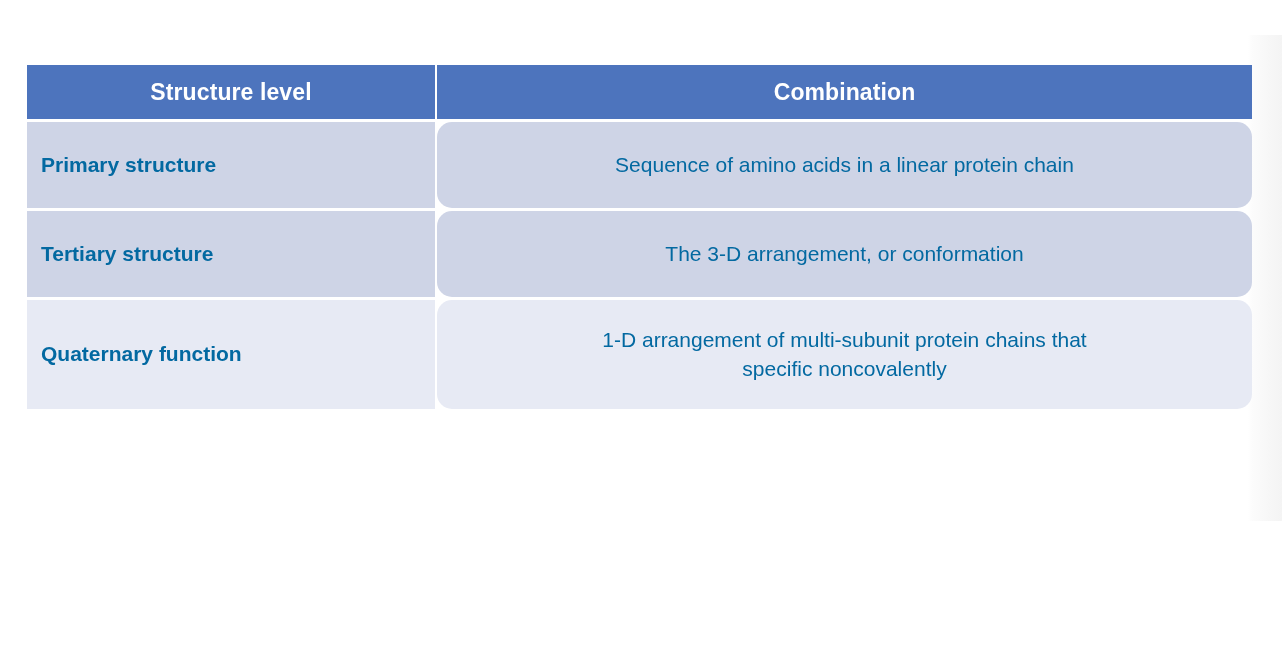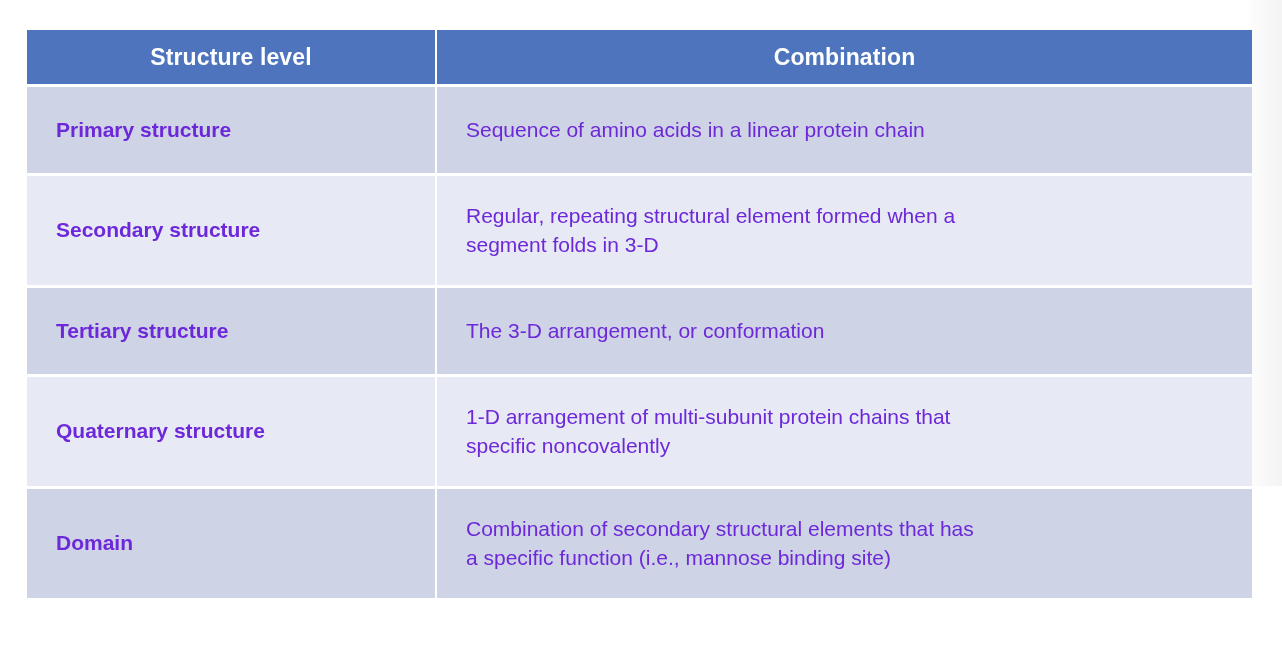--- a/index.html
+++ b/index.html
@@ -17,20 +17,21 @@
 
   
   #page {
     position: relative;
     width: 1282px;
     height: 486px;
     background: linear-gradient(to right,
                 #ffffff 0px, #ffffff 1248px,
                 #fcfcfc 1252px, #f7f7f7 1268px, #f4f4f4 1282px);
     box-sizing: border-box;
+    margin-top: 35px;
   }
 
   #table-wrap {
     position: absolute;
     left: 25px;
     top: 27px;
     width: 1225px;
     height: 603px;
   }
 
@@ -51,39 +52,40 @@
     font-weight: bold;
     text-align: center;
     height: 54px;
     padding: 0 14px;
     box-sizing: border-box;
     letter-spacing: 0.1px;
   }
 
   tbody td {
     vertical-align: middle;
-    padding: 0 29px;
+    padding: 0 14px;
     box-sizing: border-box;
-    color: #6d28d9;
+    color: #0369a1;
     font-size: 21px;
     line-height: 1.38;
   }
 
   tbody tr.band-dark td { background: #ced4e6; }
   tbody tr.band-light td { background: #e7eaf4; }
 
   td.cell-level {
     font-weight: bold;
     font-size: 21px;
     text-align: left;
   }
 
   td.cell-desc {
     font-weight: normal;
-    text-align: left;
+    text-align: center;
+    border-radius: 15px;
   }
 
   tr.row-h1 td { height: 86px; }
   tr.row-h2 td { height: 109px; }
 
   .desc-line { display: block; white-space: nowrap; }
 </style>
 </head>
 <body>
 
@@ -102,47 +104,33 @@
       </thead>
       <tbody>
 
         <tr class="band-dark row-h1">
           <td class="cell-level">Primary structure</td>
           <td class="cell-desc">
             <span class="desc-line">Sequence of amino acids in a linear protein chain</span>
           </td>
         </tr>
 
-        <tr class="band-light row-h2">
-          <td class="cell-level">Secondary structure</td>
-          <td class="cell-desc">
-            <span class="desc-line">Regular, repeating structural element formed when a</span>
-            <span class="desc-line">segment folds in 3-D</span>
-          </td>
-        </tr>
 
         <tr class="band-dark row-h1">
           <td class="cell-level">Tertiary structure</td>
           <td class="cell-desc">
             <span class="desc-line">The 3-D arrangement, or conformation</span>
           </td>
         </tr>
 
         <tr class="band-light row-h2">
-          <td class="cell-level">Quaternary structure</td>
+          <td class="cell-level">Quaternary function</td>
           <td class="cell-desc">
             <span class="desc-line">1-D arrangement of multi-subunit protein chains that</span>
             <span class="desc-line">specific noncovalently</span>
           </td>
         </tr>
 
-        <tr class="band-dark row-h2">
-          <td class="cell-level">Domain</td>
-          <td class="cell-desc">
-            <span class="desc-line">Combination of secondary structural elements that has</span>
-            <span class="desc-line">a specific function (i.e., mannose binding site)</span>
-          </td>
-        </tr>
 
       </tbody>
     </table>
   </div>
 </div>
 
 </body></html>

